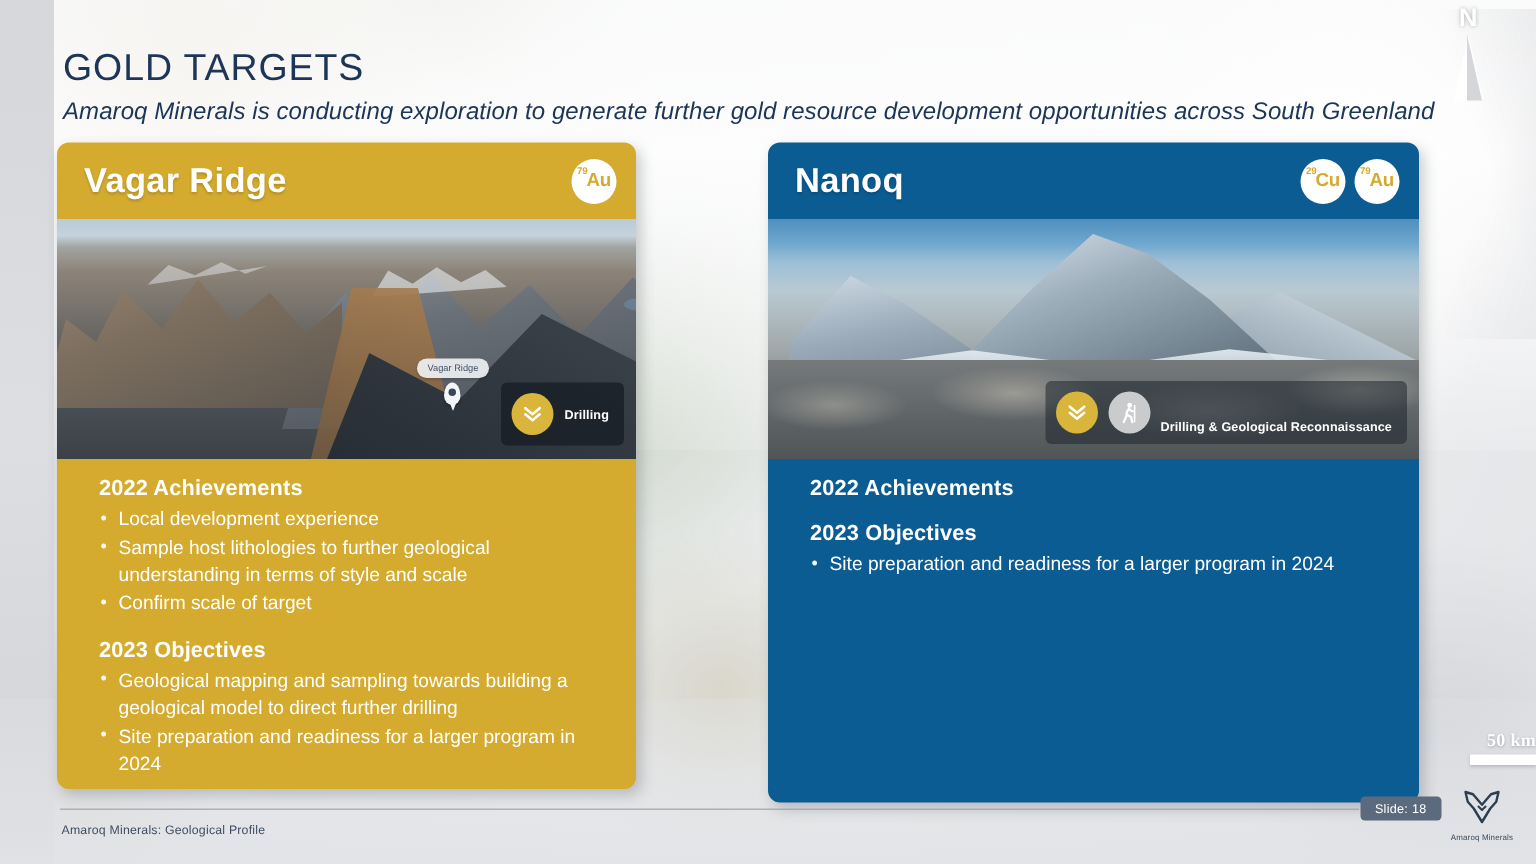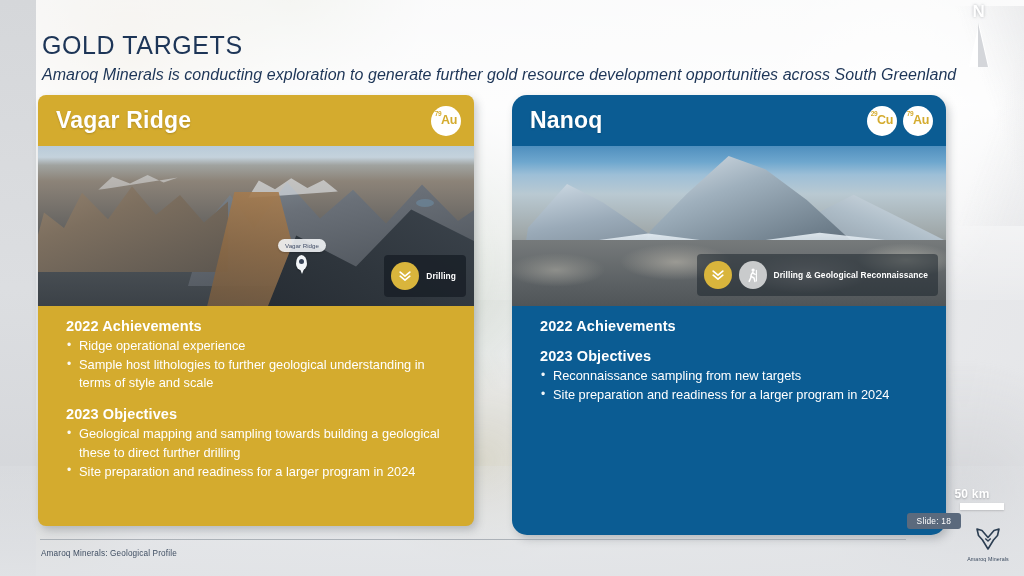--- a/index.html
+++ b/index.html
@@ -104,23 +104,24 @@
     width: 150px; height: 220px;
     background:
       linear-gradient(250deg, rgba(198,200,204,0.55) 0%, rgba(198,200,204,0) 46%),
       linear-gradient(290deg, rgba(205,207,211,0.45) 0%, rgba(205,207,211,0) 46%);
     opacity: 0.8;
   }
 
   
   .scale-bar {
     position: absolute;
-    right: 20px; bottom: 66px;
+    right: 0; bottom: 66px;
     width: 64px;
-    text-align: center;
+    text-align: right;
+    font-family: Liberation Serif, serif;
   }
   .scale-bar .scale-label {
     font-size: 12px; font-weight: bold;
     color: #ffffff;
     letter-spacing: 0.2px;
     text-shadow: 0 1px 2px rgba(120,122,126,0.55);
     margin-bottom: 2px;
   }
   .scale-bar .scale-line {
     width: 44px; height: 7px;
@@ -149,22 +150,22 @@
     white-space: nowrap;
   }
 
   
   .card {
     position: absolute;
     border-radius: 8px;
     overflow: hidden;
     box-shadow: 3px 4px 9px rgba(70,74,82,0.28);
   }
-  .card-gold  { left: 38px;  top: 95px; width: 436px; height: 431px; background: #d4ab2e; }
-  .card-blue  { left: 512px; top: 95px; width: 434px; height: 440px; background: #0b5c93; border-radius: 15px; }
+  .card-gold  { left: 38px;  top: 95px; width: 386px; height: 431px; background: #d4ab2e; }
+  .card-blue  { left: 512px; top: 95px; width: 434px; height: 440px; background: #0b5c93; }
 
   .card-head {
     position: relative;
     height: 51px;
     display: flex;
     align-items: center;
     padding-left: 18px;
   }
   .card-title {
     font-size: 23px;
@@ -342,21 +343,21 @@
   .activity-panel {
     position: absolute;
     display: flex;
     align-items: center;
     gap: 7px;
     padding: 7px 10px 7px 7px;
     background: rgba(24,30,38,0.80);
     border-radius: 4px;
   }
   .activity-panel.gold-pos { right: 8px; bottom: 9px; }
-  .activity-panel.blue-pos { right: 8px; bottom: 10px; background: rgba(30,38,46,0.55); }
+  .activity-panel.blue-pos { right: 8px; bottom: 10px; background: rgba(30,38,46,0.55); align-items: flex-end; }
 
   .act-icon {
     width: 28px; height: 28px;
     border-radius: 50%;
     display: flex; align-items: center; justify-content: center;
     flex: 0 0 auto;
   }
   .act-icon.gold { background: #d9b53c; }
   .act-icon.grey { background: #c9cbcc; }
   .act-label {
@@ -404,21 +405,21 @@
   }
   .footer-text {
     position: absolute;
     left: 41px; bottom: 18px;
     font-size: 8.2px;
     color: #3f4e62;
     letter-spacing: 0.15px;
   }
   .slide-badge {
     position: absolute;
-    right: 63px; bottom: 47px;
+    right: 63px; bottom: 29px;
     background: #5b6a7d;
     color: #ffffff;
     font-size: 8.4px;
     padding: 3px 10px;
     border-radius: 3px;
     letter-spacing: 0.2px;
   }
   .logo-wrap {
     position: absolute;
     right: 14px; bottom: 14px;
@@ -492,26 +493,27 @@
             <path d="M3.2 8.2 L8 12.2 L12.8 8.2" fill="none" stroke="#ffffff" stroke-width="1.7" stroke-linecap="round" stroke-linejoin="round"></path>
           </svg>
         </div>
         <div class="act-label">Drilling</div>
       </div>
     </div>
 
     <div class="card-body">
       <div class="section-title">2022 Achievements</div>
       <ul class="bullets">
-        <li>Ridge operational experience</li>
+        <li>Local development experience</li>
         <li>Sample host lithologies to further geological understanding in terms of style and scale</li>
+        <li>Confirm scale of target</li>
       </ul>
       <div class="section-title second">2023 Objectives</div>
       <ul class="bullets">
-        <li>Geological mapping and sampling towards building a geological these to direct further drilling</li>
+        <li>Geological mapping and sampling towards building a geological model to direct further drilling</li>
         <li>Site preparation and readiness for a larger program in 2024</li>
       </ul>
     </div>
   </div>
 
   <div class="card card-blue">
 
     <div class="card-head">
       <div class="card-title">Nanoq</div>
       <div class="badges">
@@ -549,21 +551,20 @@
           </svg>
         </div>
         <div class="act-label">Drilling &amp; Geological Reconnaissance</div>
       </div>
     </div>
 
     <div class="card-body">
       <div class="section-title">2022 Achievements</div>
       <div class="section-title second">2023 Objectives</div>
       <ul class="bullets">
-        <li>Reconnaissance sampling from new targets</li>
         <li>Site preparation and readiness for a larger program in 2024</li>
       </ul>
     </div>
   </div>
 
   <div class="footer-rule"></div>
   <div class="footer-text">Amaroq Minerals: Geological Profile</div>
   <div class="slide-badge">Slide: 18</div>
   <div class="logo-wrap">
     <svg width="26" height="24" viewBox="0 0 26 24" aria-hidden="true">

